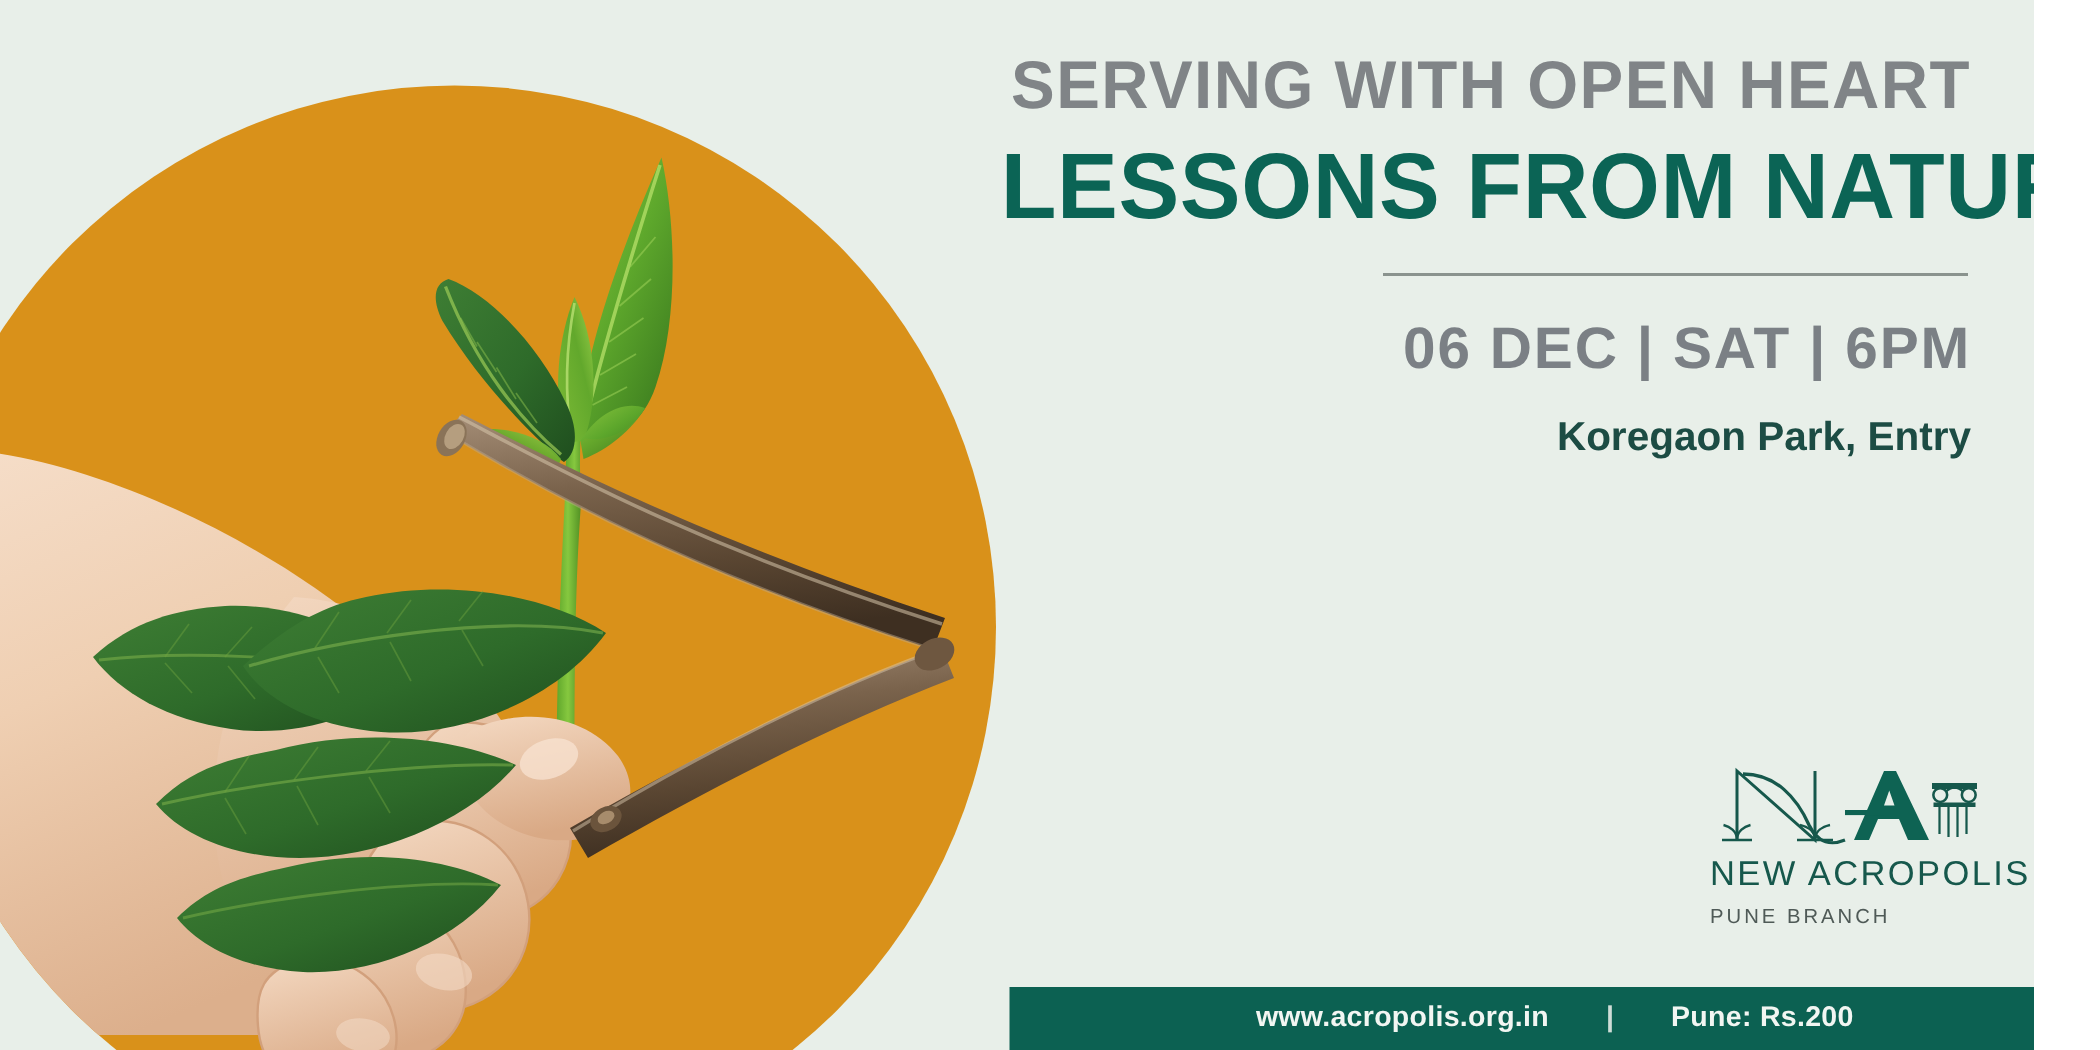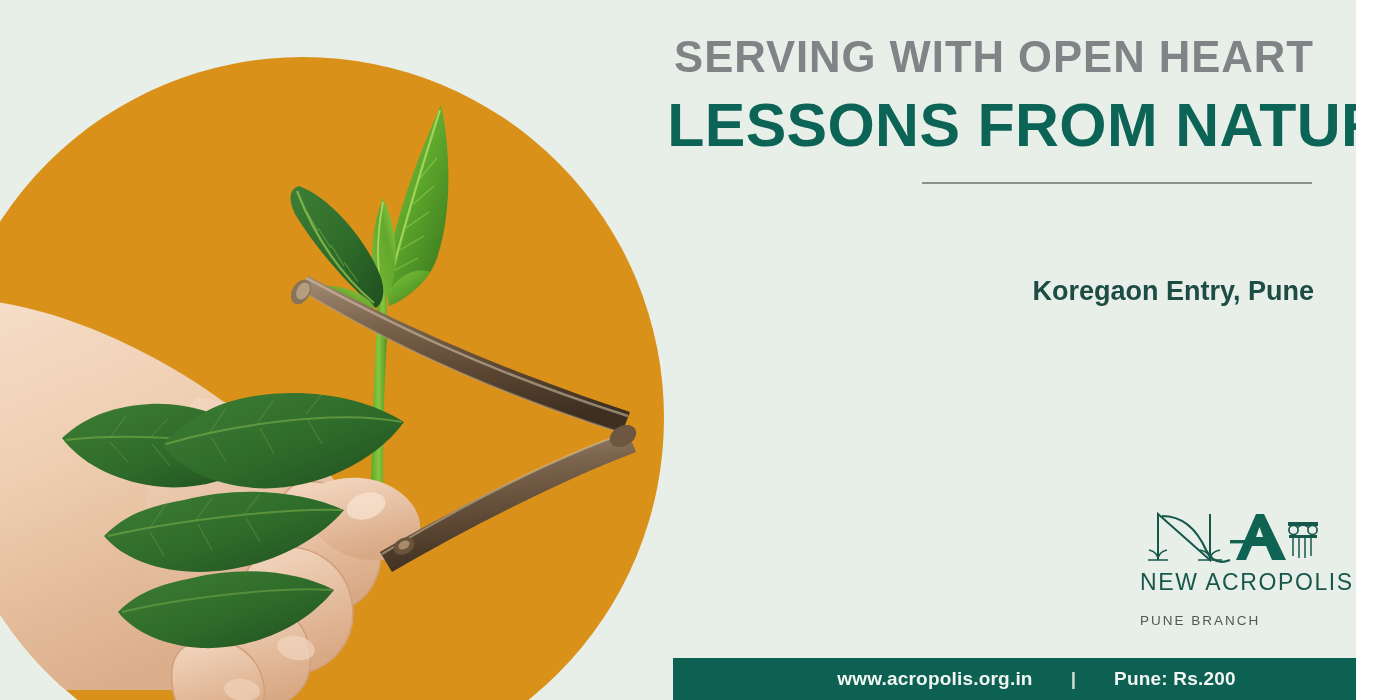--- a/index.html
+++ b/index.html
@@ -102,21 +102,21 @@
   .logo-name {
     margin-top:1px;
     font-size:23px;
     font-weight:normal;
     letter-spacing:1.6px;
     color:#16584C;
     line-height:1;
     white-space:nowrap;
   }
   .logo-sub {
-    margin-top:20px;
+    margin-top:10px;
     font-size:13.5px;
     font-weight:normal;
     letter-spacing:2.0px;
     color:#4F5A57;
     line-height:1;
     white-space:nowrap;
   }
 
   
   .footer-bar {
@@ -309,21 +309,22 @@
         </g>
 
       </g>
     </svg>
   </div>
 
   <div class="content">
     <div class="eyebrow">SERVING WITH OPEN HEART</div>
     <div class="headline">LESSONS FROM NATURE</div>
     <div class="rule"></div>
-    <div class="venue">Koregaon Entry, Pune</div>
+    <div class="datetime">06 DEC | SAT | 6PM</div>
+    <div class="venue">Koregaon Park, Entry</div>
   </div>
 
   <div class="logo">
     <svg class="logo-mark" viewBox="0 0 180 72" xmlns="http://www.w3.org/2000/svg">
       <g fill="none" stroke="#16584C" stroke-width="2">
 
         <path d="M18 62 L18 16 L70 62 L70 16"></path>
 
         <path d="M8 62 L28 62 M18 62 C18 56 13 53 9 52 M18 62 C18 56 23 53 27 52" stroke-width="1.6"></path>
 

